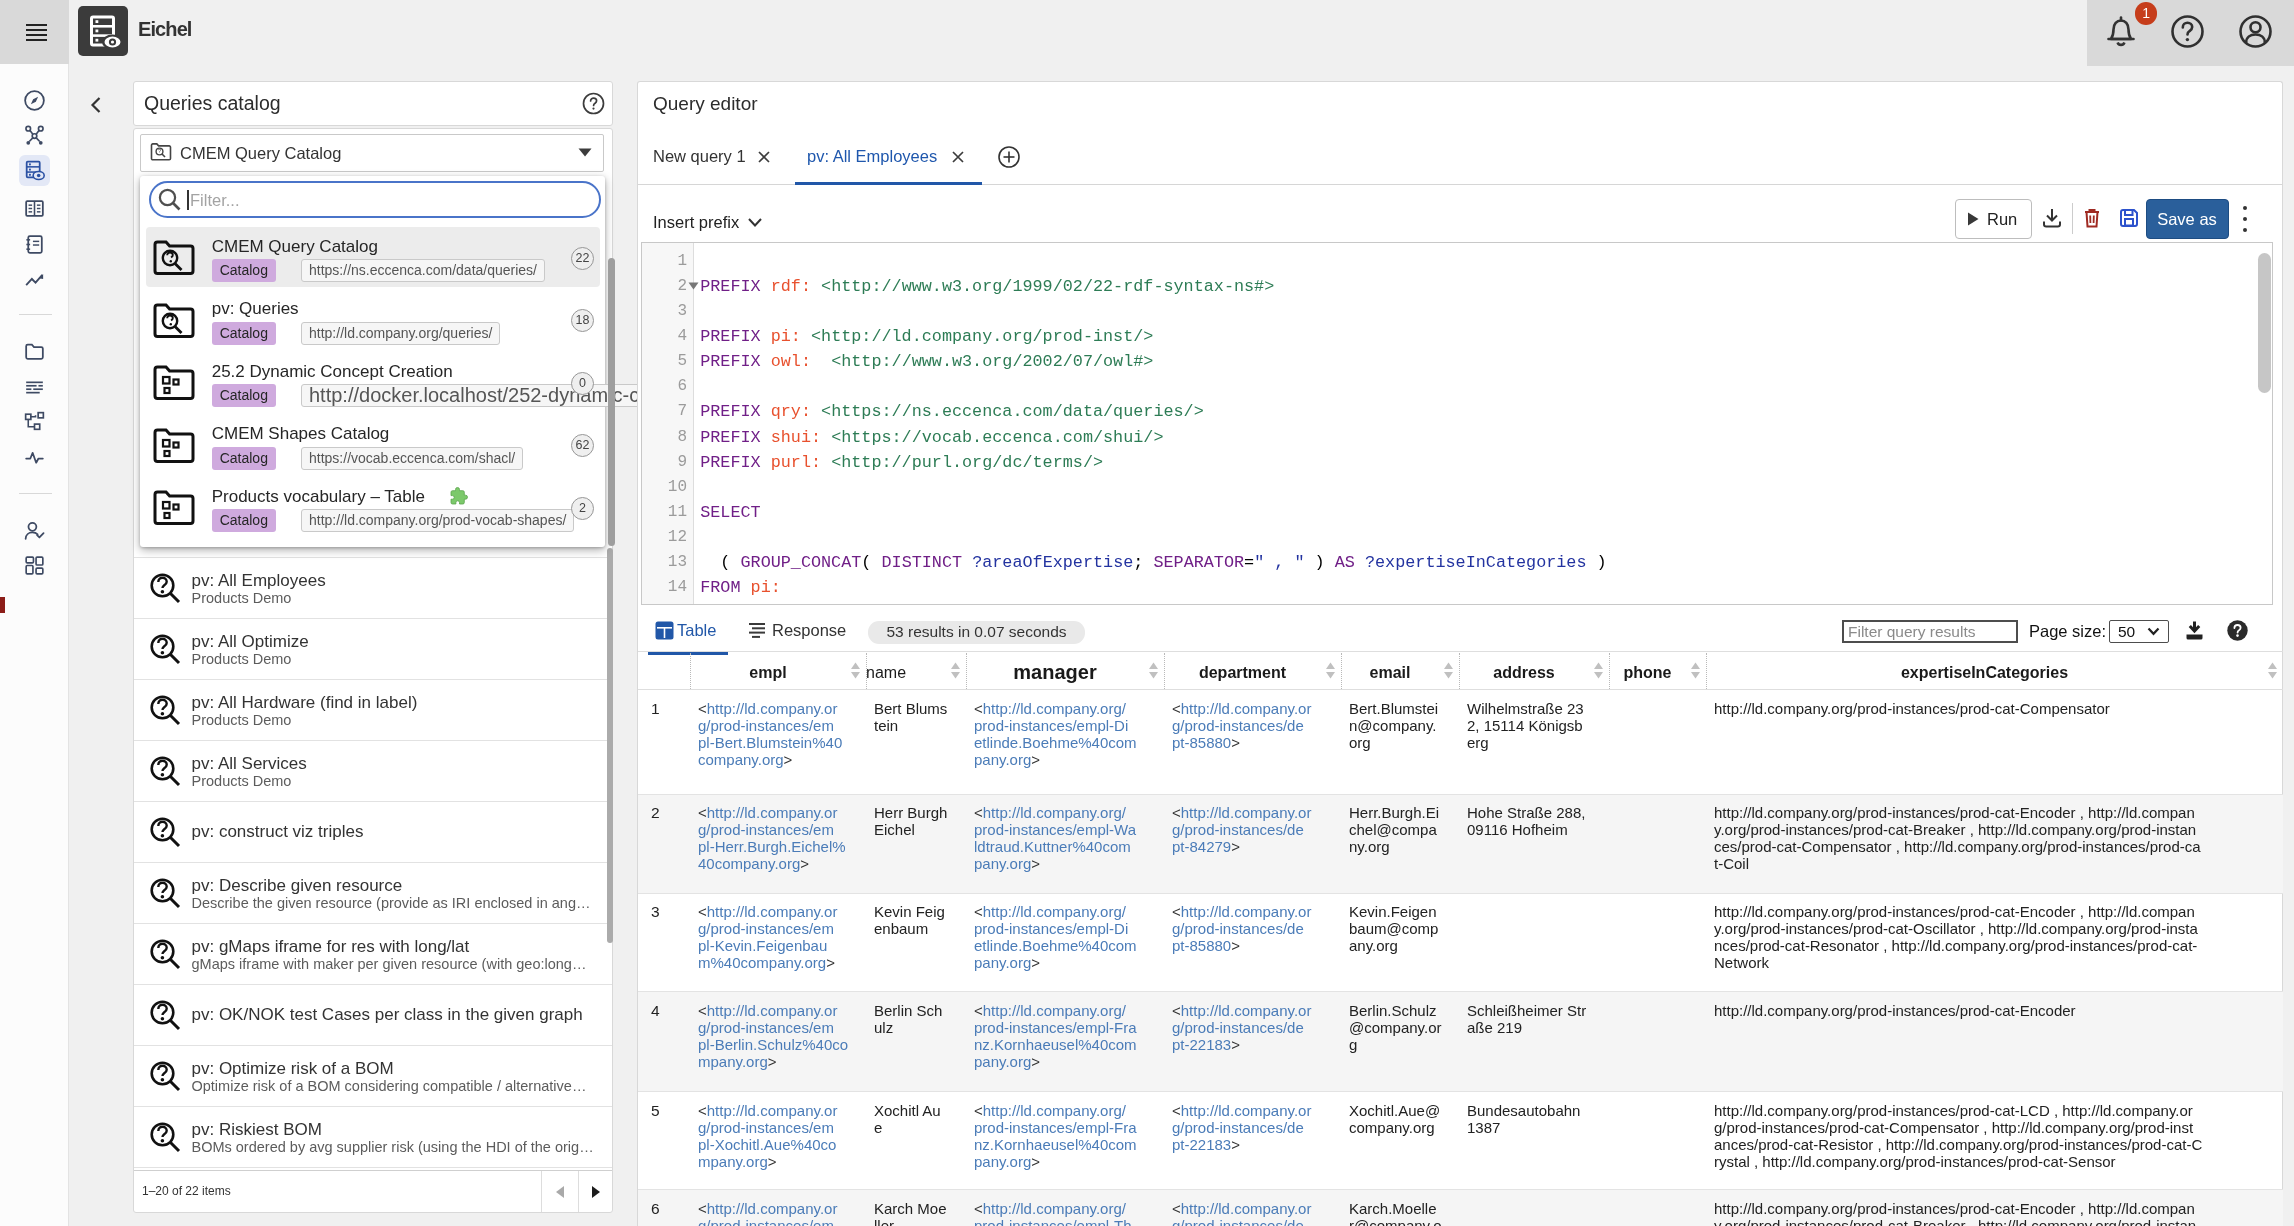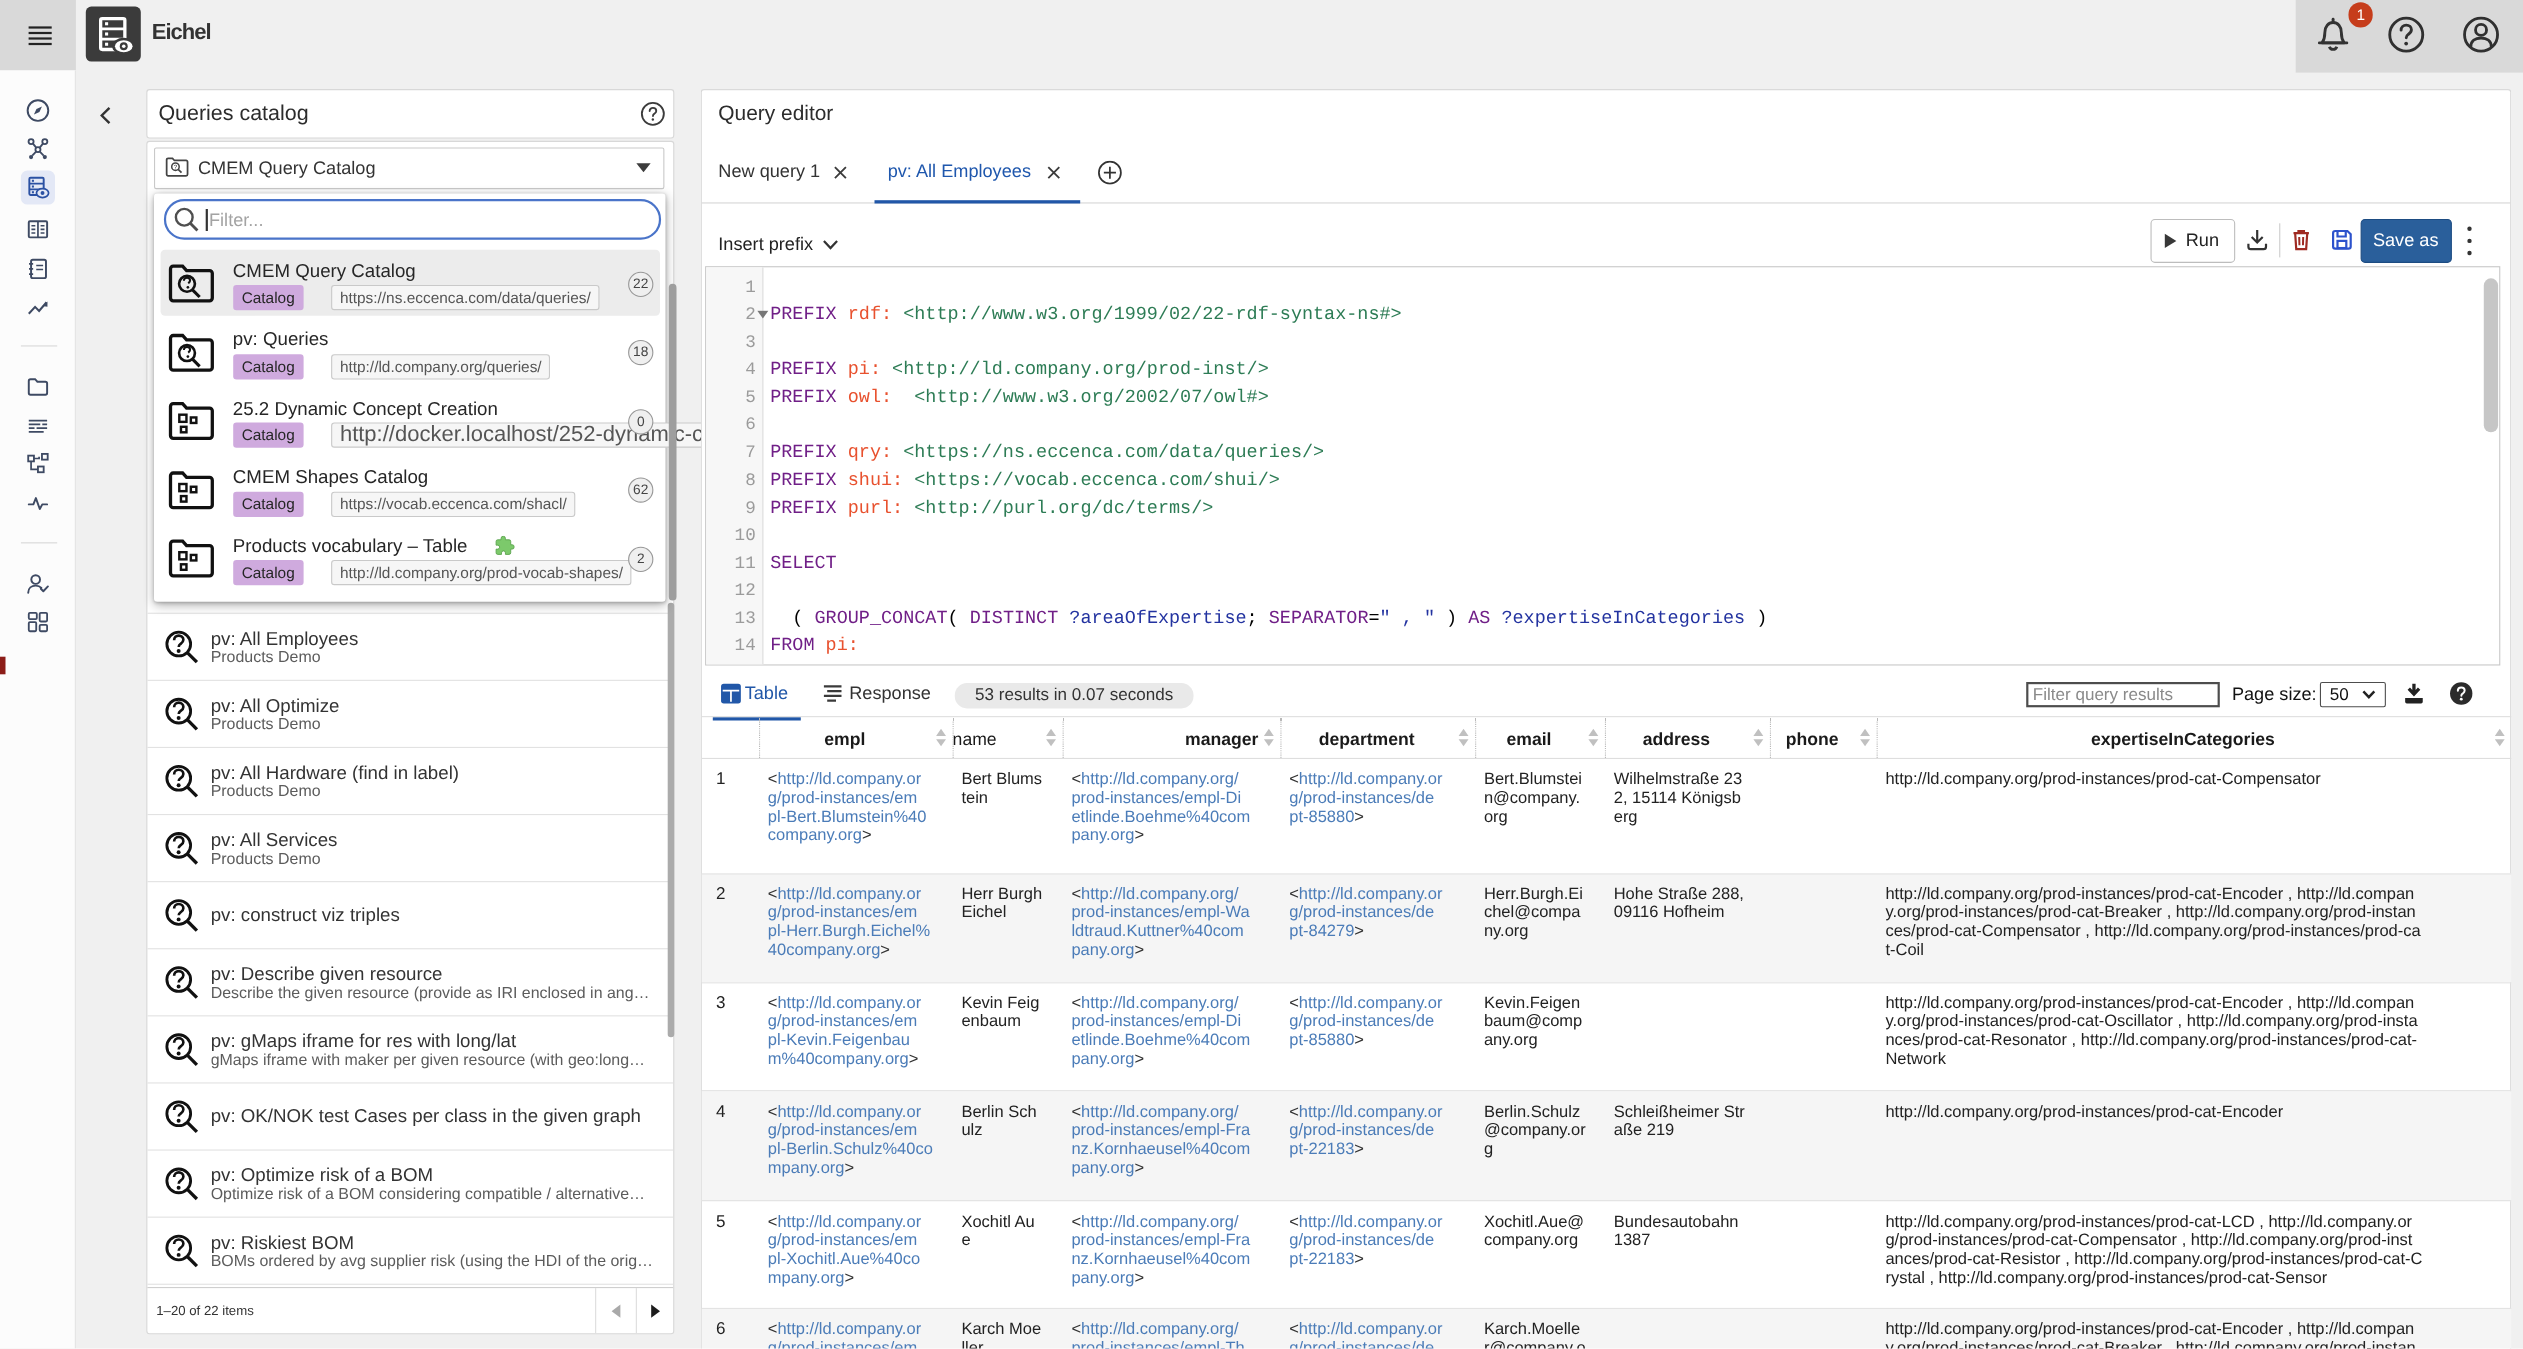--- a/index.html
+++ b/index.html
@@ -442,21 +442,21 @@
       <path d="M5.5 0.5 L10 7 H1z" fill="#c0c0c0"></path>
       <path d="M5.5 16.5 L1 10 h9z" fill="#c0c0c0"></path>
     </svg>
 <div class="abs" style="left:690px;top:653.3px;width:1px;height:36px;border-left:1px dotted #b9b9b9"></div>
 <div class="abs" style="left:866px;top:661.5px;width:80px;height:21px;font-size:16px;font-weight:400;color:#1a1a1a;line-height:21px;text-align:left">name</div>
 <svg class="abs" style="left:950px;top:662px" width="11" height="17" viewBox="0 0 11 17">
       <path d="M5.5 0.5 L10 7 H1z" fill="#c0c0c0"></path>
       <path d="M5.5 16.5 L1 10 h9z" fill="#c0c0c0"></path>
     </svg>
 <div class="abs" style="left:866px;top:653.3px;width:1px;height:36px;border-left:1px dotted #b9b9b9"></div>
-<div class="abs" style="left:966px;top:661.5px;width:178px;height:21px;font-size:16px;font-weight:700;color:#1a1a1a;line-height:21px;text-align:right">manager</div>
+<div class="abs" style="left:966px;top:661.5px;width:178px;height:21px;font-size:20px;font-weight:700;color:#1a1a1a;line-height:21px;text-align:center">manager</div>
 <svg class="abs" style="left:1148px;top:662px" width="11" height="17" viewBox="0 0 11 17">
       <path d="M5.5 0.5 L10 7 H1z" fill="#c0c0c0"></path>
       <path d="M5.5 16.5 L1 10 h9z" fill="#c0c0c0"></path>
     </svg>
 <div class="abs" style="left:966px;top:653.3px;width:1px;height:36px;border-left:1px dotted #b9b9b9"></div>
 <div class="abs" style="left:1164px;top:661.5px;width:157px;height:21px;font-size:16px;font-weight:700;color:#1a1a1a;line-height:21px;text-align:center">department</div>
 <svg class="abs" style="left:1325px;top:662px" width="11" height="17" viewBox="0 0 11 17">
       <path d="M5.5 0.5 L10 7 H1z" fill="#c0c0c0"></path>
       <path d="M5.5 16.5 L1 10 h9z" fill="#c0c0c0"></path>
     </svg>

